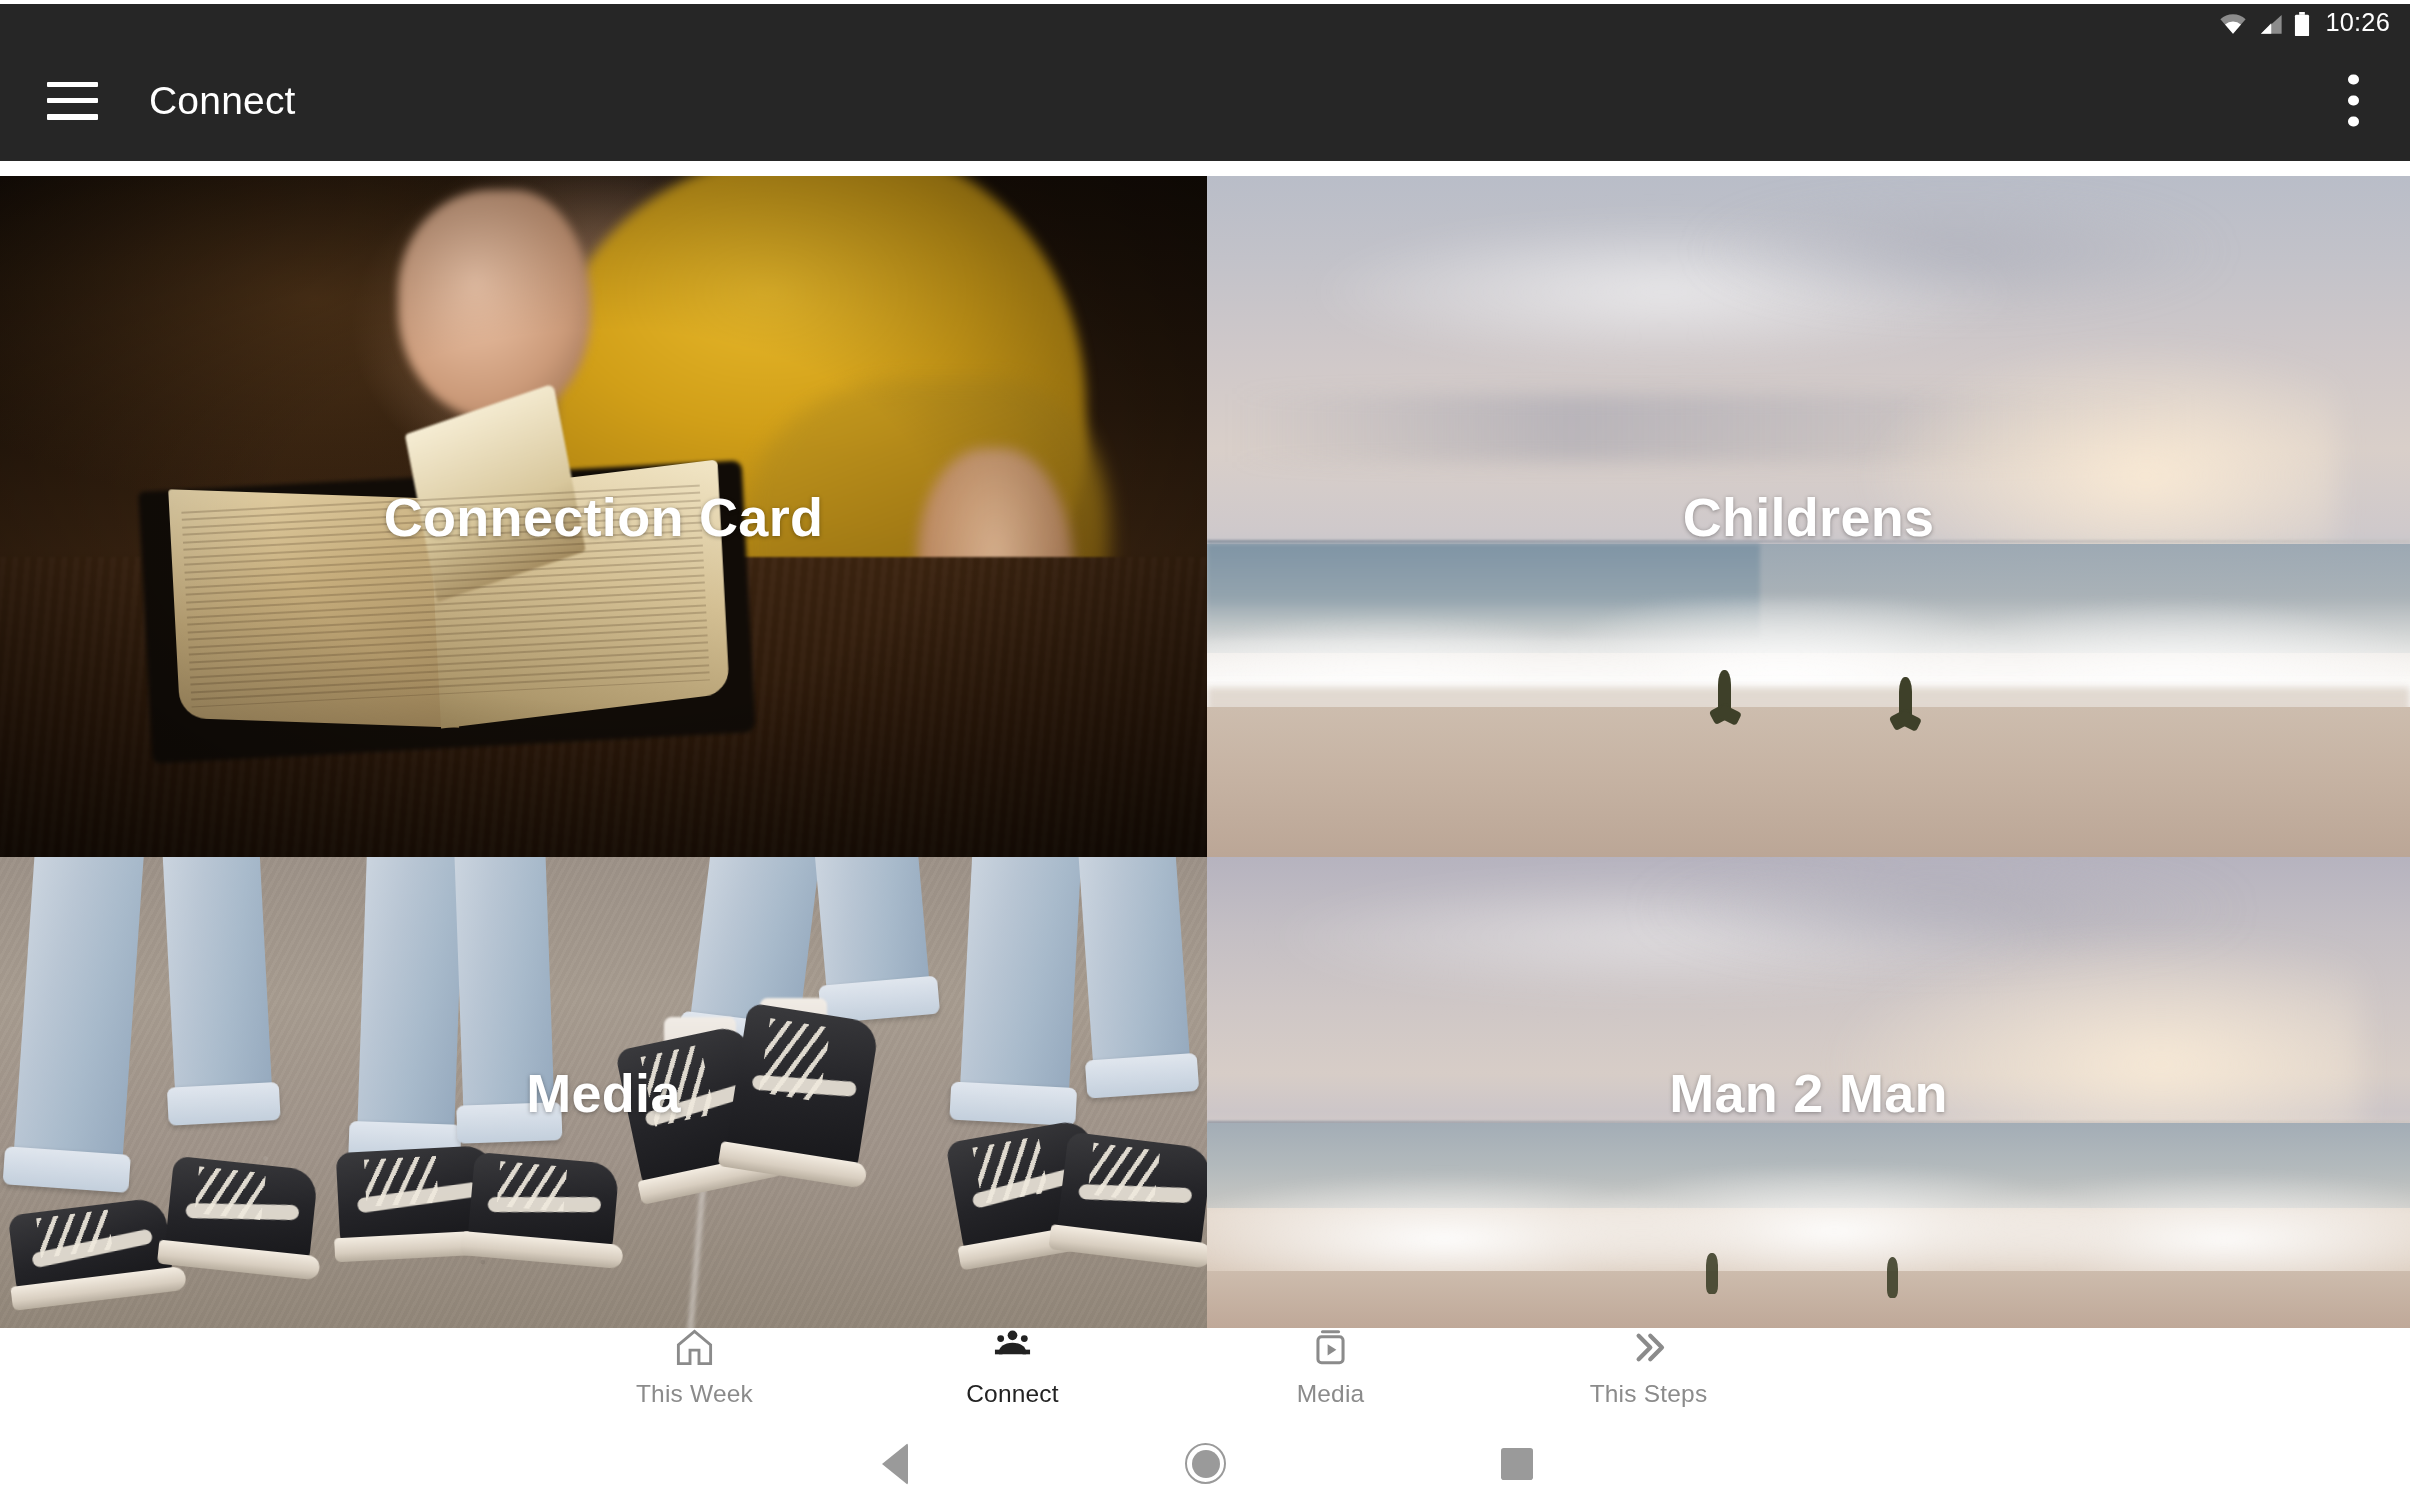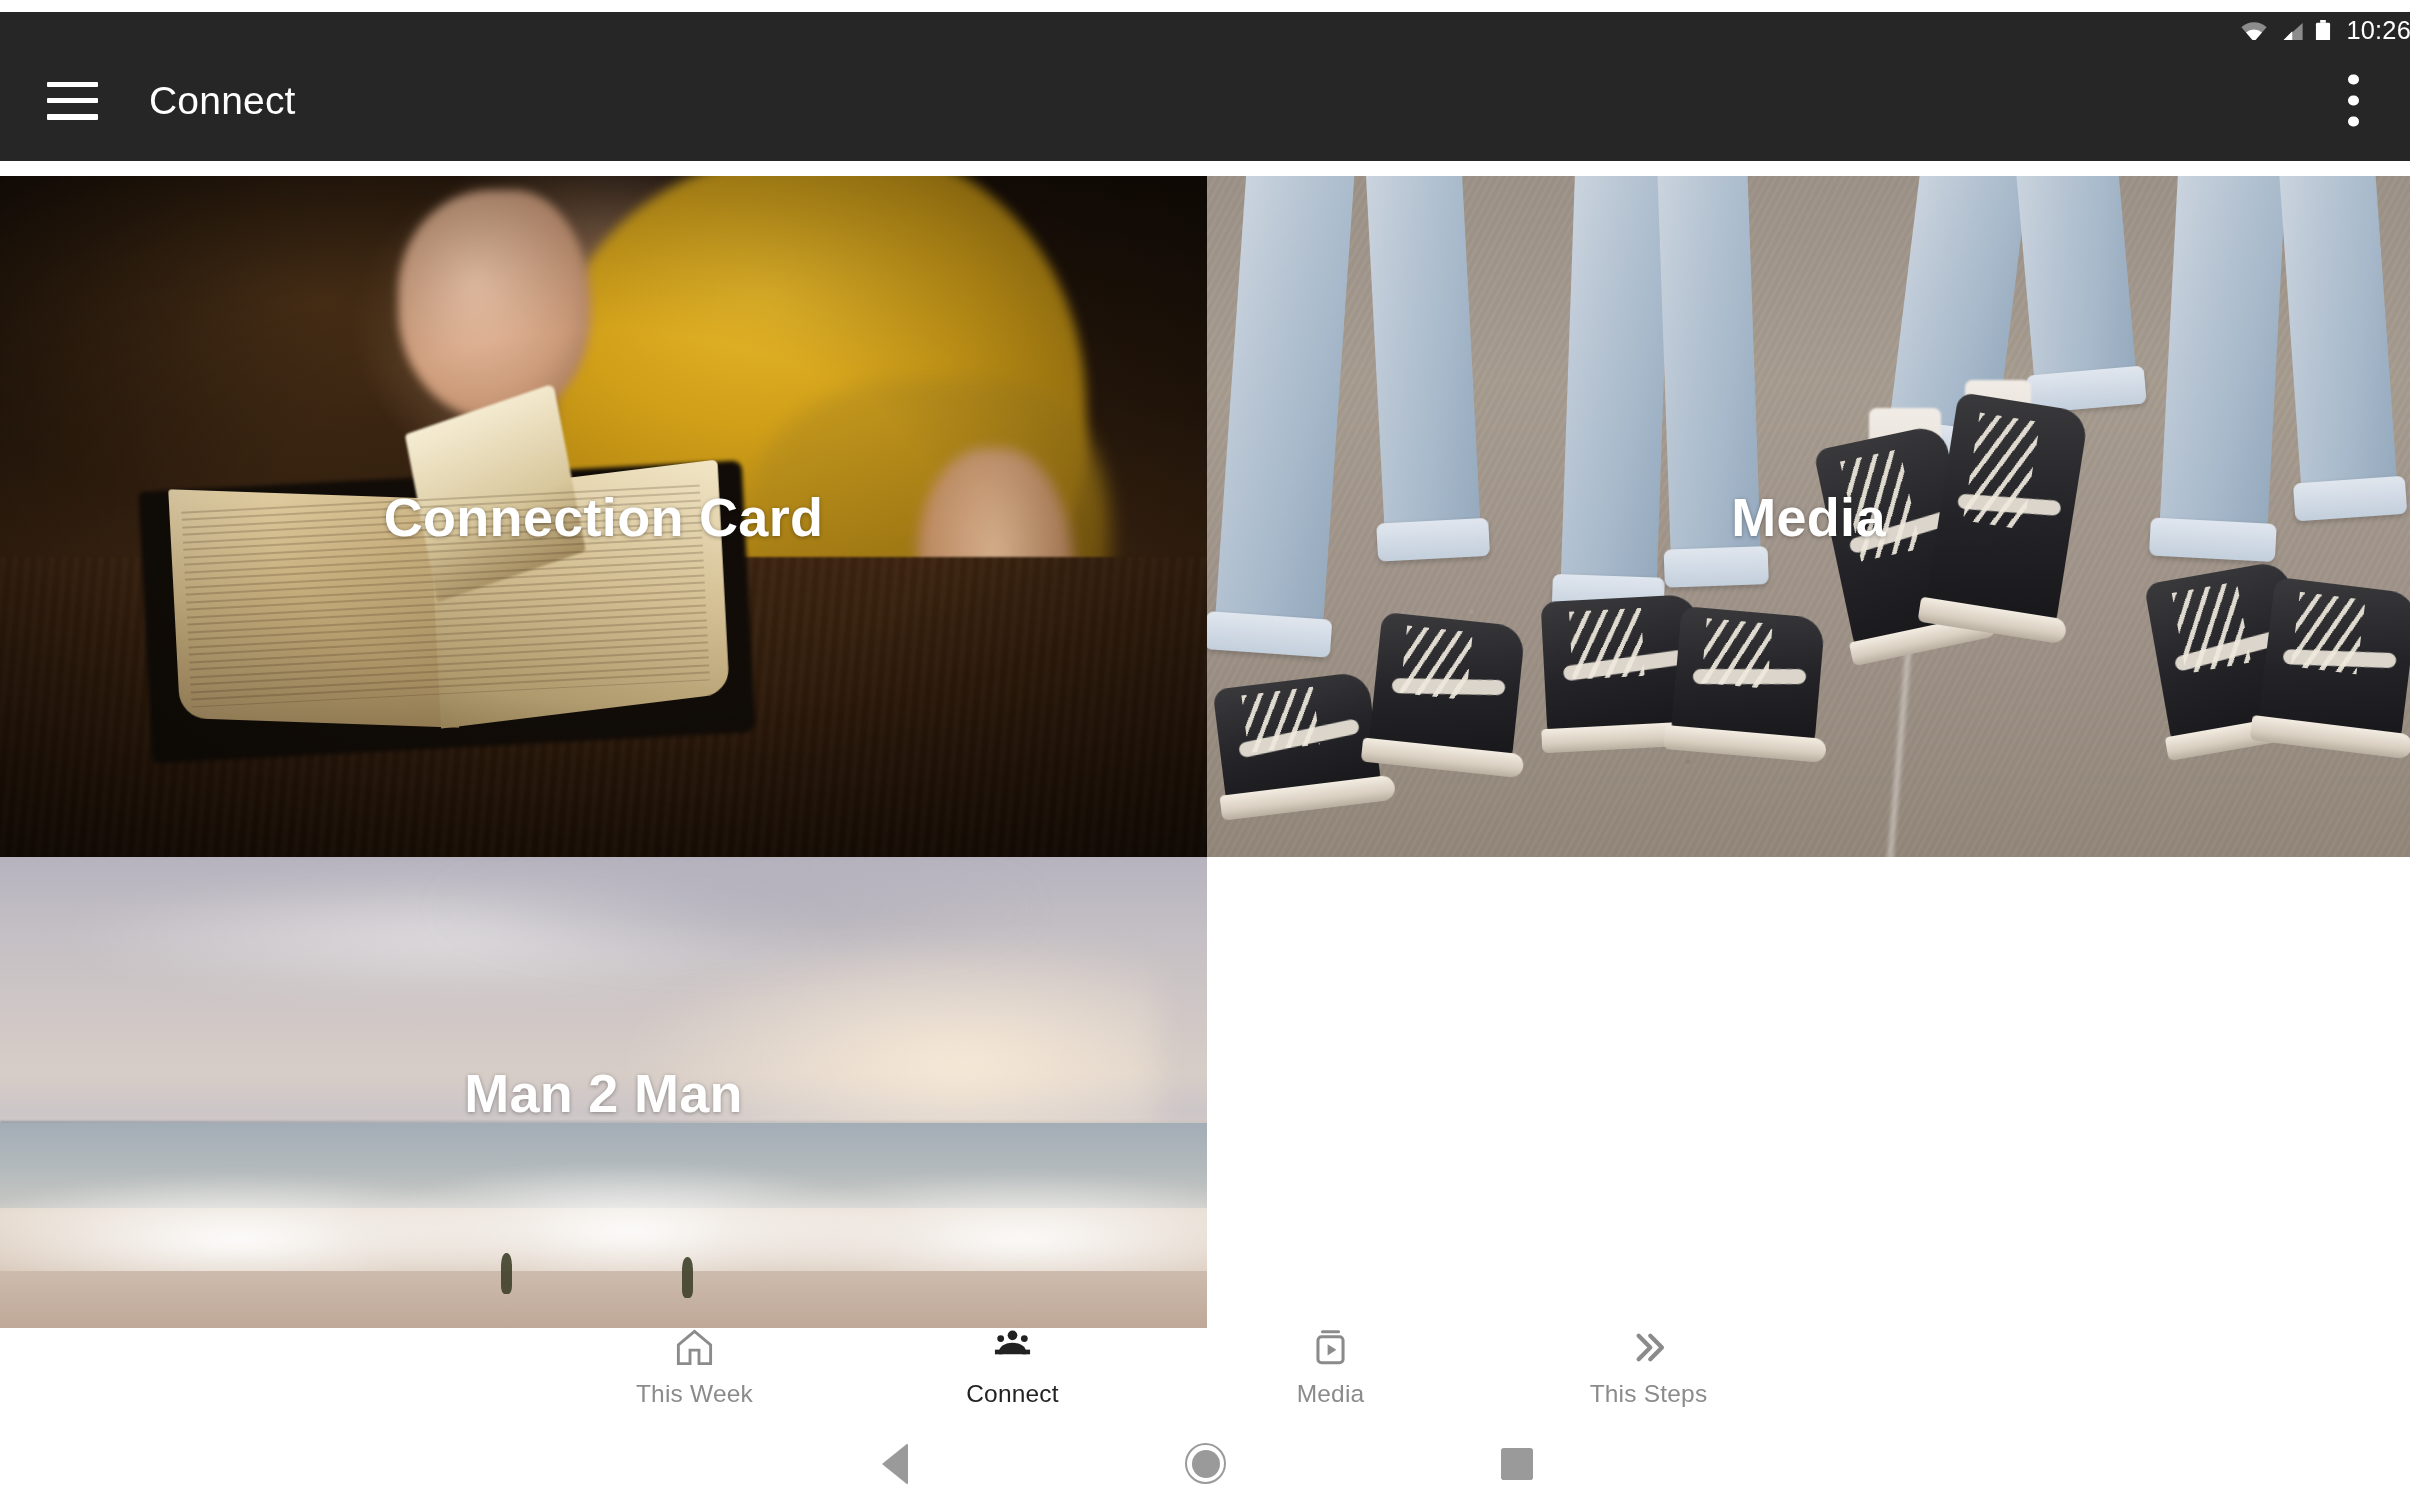--- a/index.html
+++ b/index.html
@@ -6,23 +6,23 @@
   html, body {
     width:2411px; height:1507px;
     background:#ffffff;
     font-family:"Liberation Sans", sans-serif;
     overflow:hidden;
   }
   #app { position:relative; width:2411px; height:1507px; background:#fff; }
 
   
   .status-bar{
-    position:absolute; top:12px; left:0; width:2411px; height:40px;
+    position:absolute; top:4px; left:0; width:2411px; height:40px;
     background:#262626; display:flex; align-items:center;
-    justify-content:flex-end; gap:11.3px;
+    justify-content:flex-end; padding-right:21px; gap:11.3px;
   }
   .status-icon{ display:flex; align-items:center; }
   .status-time{
     color:#ffffff; font-size:25.4px; letter-spacing:0.2px;
     font-family:"Liberation Sans", sans-serif; line-height:1;
     padding-left:3.8px; padding-bottom:1.9px;
   }
 
   
   .app-bar{
@@ -413,20 +413,38 @@
           <div class="pL"></div>
             <div class="pR"></div>
             <div class="pUp"></div>
           <div class="lines"></div>
         </div>
         <div class="vignette"></div>
       </div>
       <div class="tile-label">Connection Card</div>
     </div>
 
+    <div class="tile">
+      <div class="tile-art art-beach">
+        <div class="cloudA"></div>
+          <div class="cloudB"></div>
+          <div class="cloudC"></div>
+        <div class="sunglow"></div>
+        <div class="horizon"></div>
+          <div class="sea"></div>
+          <div class="seaL"></div>
+        <div class="wave"></div>
+          <div class="foam"></div>
+        <div class="sandwet"></div>
+          <div class="sand"></div>
+        <div class="runner r1"></div>
+          <div class="runner r2"></div>
+      </div>
+      <div class="tile-label">Childrens</div>
+    </div>
 
     <div class="tile">
       <div class="tile-art art-street">
         <div class="speck"></div>
         <div class="crack"></div>
 
         <div class="leg" style="left:2%;  top:-6%; width:9%;  height:76%; transform:rotate(4deg);">
           <div class="denim"></div>
             <div class="cuff"></div>
           </div>

